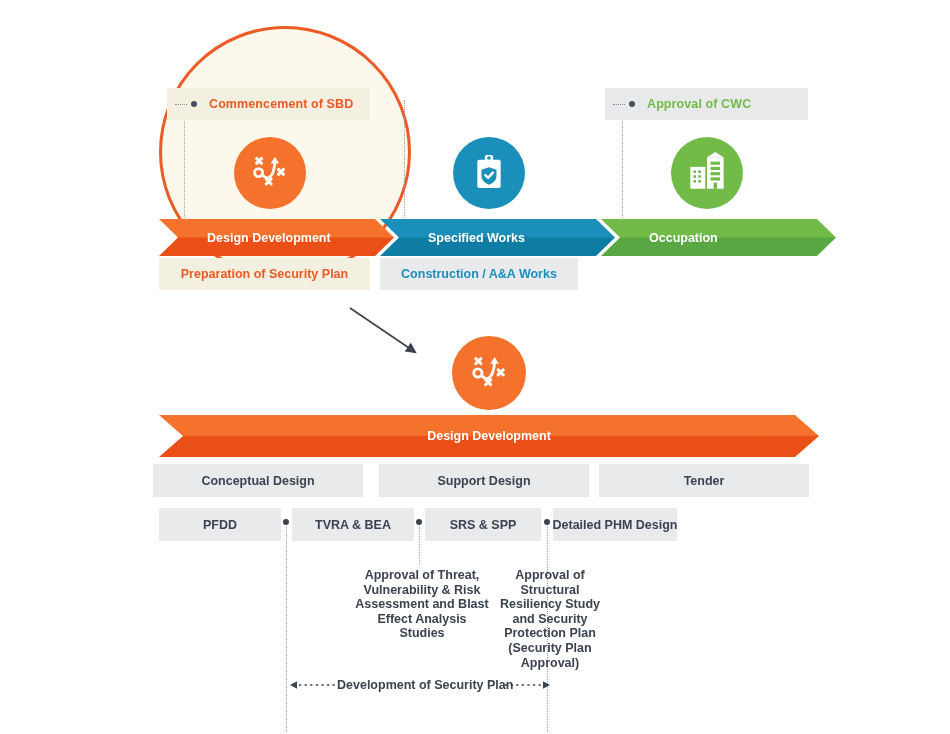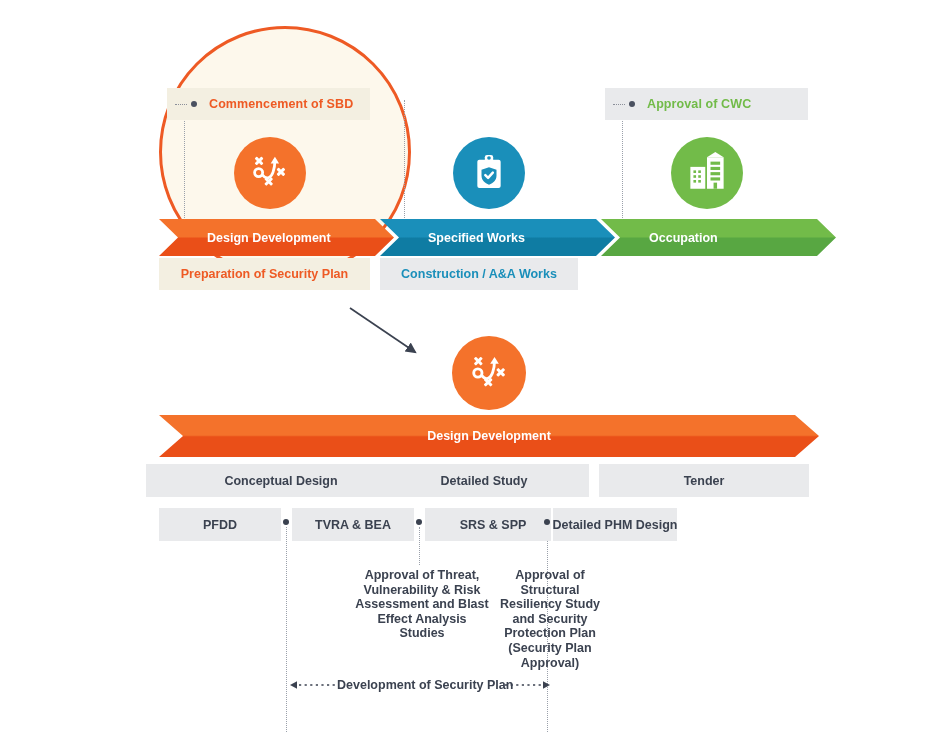--- a/index.html
+++ b/index.html
@@ -297,37 +297,37 @@
         <path d="M15.5 26.5 C20 32 25 30 27.5 23 C29.2 18 29.6 13 29.6 9.5" fill="none" stroke="#ffffff" stroke-width="3.2" stroke-linecap="round"></path>
         <path d="M29.6 5.5 L34.4 13.2 L24.8 13.2 Z"></path>
       </g>
     </svg>
   </div>
 
   <div class="abs big-chev">
     <div class="big-chev-text">Design Development</div>
   </div>
 
-  <div class="abs phase-box" style="left:146px; top:464px; width:210px;padding-left:30px;">
+  <div class="abs phase-box" style="left:153px; top:464px; width:210px;">
     <div class="phase-label">Conceptual Design</div>
   </div>
   <div class="abs phase-box" style="left:379px; top:464px; width:210px;">
-    <div class="phase-label">Detailed Study</div>
+    <div class="phase-label">Support Design</div>
   </div>
   <div class="abs phase-box" style="left:599px; top:464px; width:210px;">
     <div class="phase-label">Tender</div>
   </div>
 
   <div class="abs task-box" style="left:159px; top:508px; width:122px;">
     <div class="task-label">PFDD</div>
   </div>
   <div class="abs task-box" style="left:292px; top:508px; width:122px;">
     <div class="task-label">TVRA &amp; BEA</div>
   </div>
-  <div class="abs task-box" style="left:425px; top:508px; width:116px;padding-left:10px;">
+  <div class="abs task-box" style="left:425px; top:508px; width:116px;">
     <div class="task-label">SRS &amp; SPP</div>
   </div>
   <div class="abs task-box" style="left:553px; top:508px; width:124px;">
     <div class="task-label">Detailed PHM Design</div>
   </div>
 
   <div class="abs" style="left:283px; top:519px; width:6px; height:6px; border-radius:50%; background:#3b4250; z-index:5;"></div>
   <div class="abs vdot" style="left:286px; top:527px; height:205px;"></div>
 
   <div class="abs" style="left:416px; top:519px; width:6px; height:6px; border-radius:50%; background:#3b4250; z-index:5;"></div>

